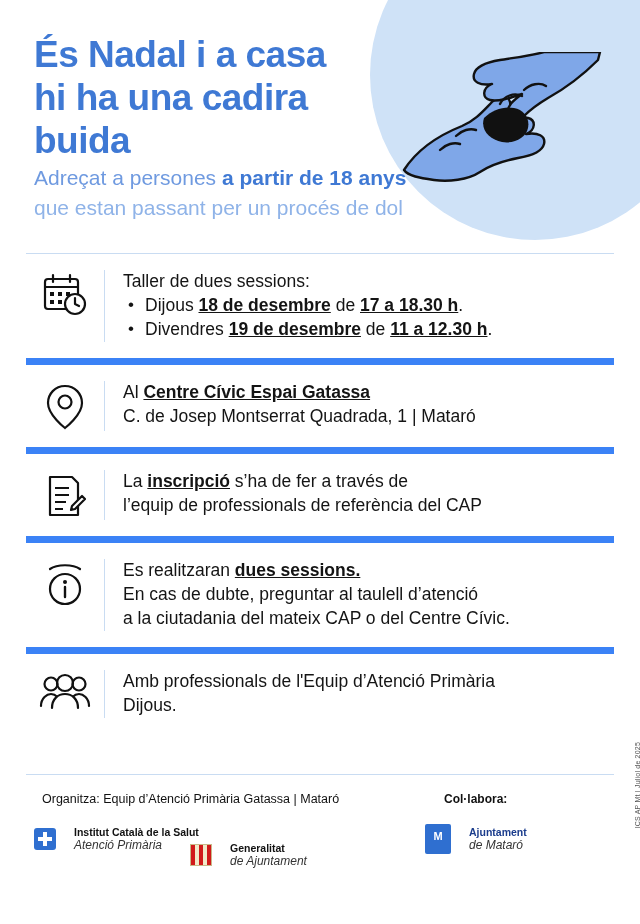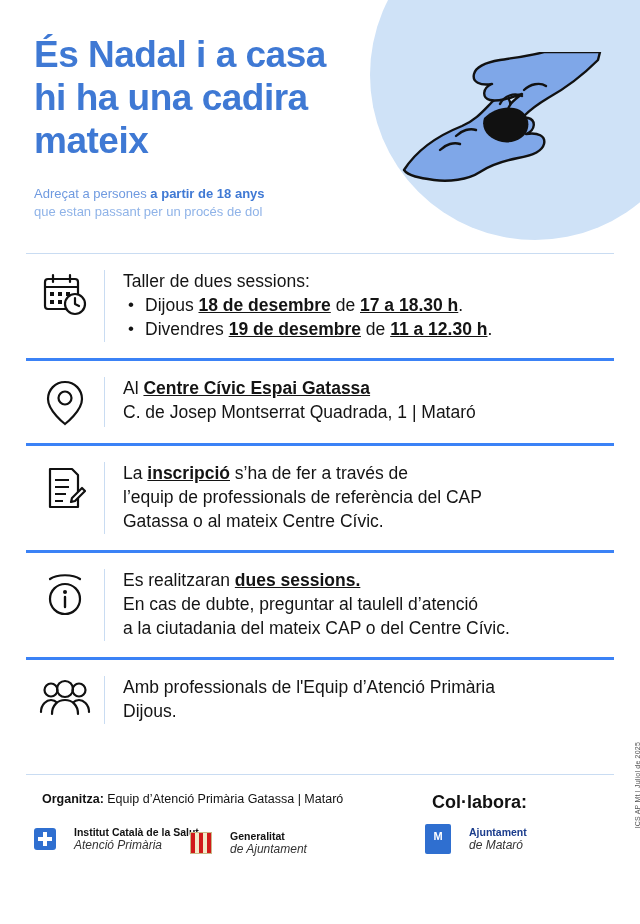--- a/index.html
+++ b/index.html
@@ -54,22 +54,21 @@
   }
   .title {
     font-size: 37px;
     line-height: 1.16;
     font-weight: bold;
     color: #3f79d4;
     letter-spacing: -0.5px;
     margin: 0;
   }
   .subtitle {
-    margin-top: 22px;
-    font-size: 13px;
+    font-size: 21px;
     line-height: 1.42;
     color: #6f9ae0;
     width: 390px;
   }
   .subtitle b {
     color: #3f79d4;
     font-weight: bold;
   }
   .subtitle .line2 {
     color: #8fb3e8;
@@ -91,21 +90,21 @@
     position: absolute;
     top: 254px;
     left: 26px;
     right: 26px;
     z-index: 3;
   }
   .row {
     display: flex;
     align-items: flex-start;
     padding: 16px 0 16px 0;
-    border-bottom: 3px solid #3b82f6;
+    border-bottom: 7px solid #3b82f6;
     min-height: 74px;
     box-sizing: border-box;
   }
   .row:last-child {
     border-bottom: none;
   }
   .row-icon {
     width: 78px;
     flex: 0 0 78px;
     display: flex;
@@ -183,44 +182,44 @@
     left: 0;
     right: 0;
     height: 18px;
   }
   .organiza {
     position: absolute;
     left: 42px;
     font-size: 12.5px;
     color: #111;
   }
-  .organiza b { font-weight: bold; }
+  .organiza b { font-weight: normal; }
   .collabora {
     position: absolute;
-    left: 432px;
-    font-size: 18px;
+    left: 444px;
+    font-size: 12px;
     font-weight: bold;
     color: #111;
   }
 
   .logos {
     position: absolute;
     top: 48px;
     left: 0;
     right: 0;
     height: 56px;
   }
   .logo {
     position: absolute;
     display: flex;
     align-items: center;
     gap: 18px;
   }
   .logo-ics { left: 34px; top: 4px; }
-  .logo-gencat { left: 190px; top: 8px; }
+  .logo-gencat { left: 190px; top: 20px; }
   .logo-ajunt { left: 425px; top: 2px; }
 
   .logo-text {
     line-height: 1.18;
   }
   .logo-text .l1 {
     font-size: 10.5px;
     font-weight: bold;
     color: #111;
     display: block;
@@ -304,21 +303,21 @@
     <path d="M104 52 C108 44, 118 40, 126 44" fill="none" stroke="#111" stroke-width="2.4" stroke-linecap="round"></path>
     <path d="M128 38 C134 32, 144 30, 150 34" fill="none" stroke="#111" stroke-width="2.4" stroke-linecap="round"></path>
     <path d="M60 84 C66 78, 74 76, 80 78" fill="none" stroke="#111" stroke-width="2.4" stroke-linecap="round"></path>
     <path d="M44 98 C50 92, 58 90, 64 92" fill="none" stroke="#111" stroke-width="2.4" stroke-linecap="round"></path>
   </svg>
 
   <div class="header">
     <h1 class="title">
       <span>És Nadal i a casa</span><br>
       <span>hi ha una cadira</span><br>
-      <span>mateix</span>
+      <span>buida</span>
     </h1>
     <div class="subtitle">
       <span>Adreçat a persones </span><b>a partir de 18 anys</b><br>
       <span class="line2">que estan passant per un procés de dol</span>
     </div>
   </div>
 
   <div class="top-rule"></div>
 
   <div class="rows">
@@ -375,21 +374,20 @@
           <line x1="11" y1="23" x2="25" y2="23" stroke="#111" stroke-width="2"></line>
           <line x1="11" y1="30" x2="22" y2="30" stroke="#111" stroke-width="2"></line>
           <line x1="11" y1="37" x2="19" y2="37" stroke="#111" stroke-width="2"></line>
           <path d="M28 34 L38 24 L41 27 L31 37 L27 38 Z" fill="#fff" stroke="#111" stroke-width="2.2" stroke-linejoin="round"></path>
         </svg>
       </div>
       <div class="row-sep"></div>
       <div class="row-text">
         <div><span>La </span><b>inscripció</b><span> s’ha de fer a través de</span></div>
         <div>l’equip de professionals de referència del CAP</div>
-        <div>Gatassa o al mateix Centre Cívic.</div>
       </div>
     </div>
 
     <div class="row">
       <div class="row-icon">
         <svg width="44" height="48" viewBox="0 0 44 48" xmlns="http://www.w3.org/2000/svg">
           <path d="M7 8 C14 3, 30 3, 37 8" fill="none" stroke="#111" stroke-width="2.2" stroke-linecap="round"></path>
           <circle cx="22" cy="28" r="15" fill="none" stroke="#111" stroke-width="2.2"></circle>
           <circle cx="22" cy="21" r="2" fill="#111"></circle>
           <line x1="22" y1="26" x2="22" y2="36" stroke="#111" stroke-width="2.4" stroke-linecap="round"></line>

